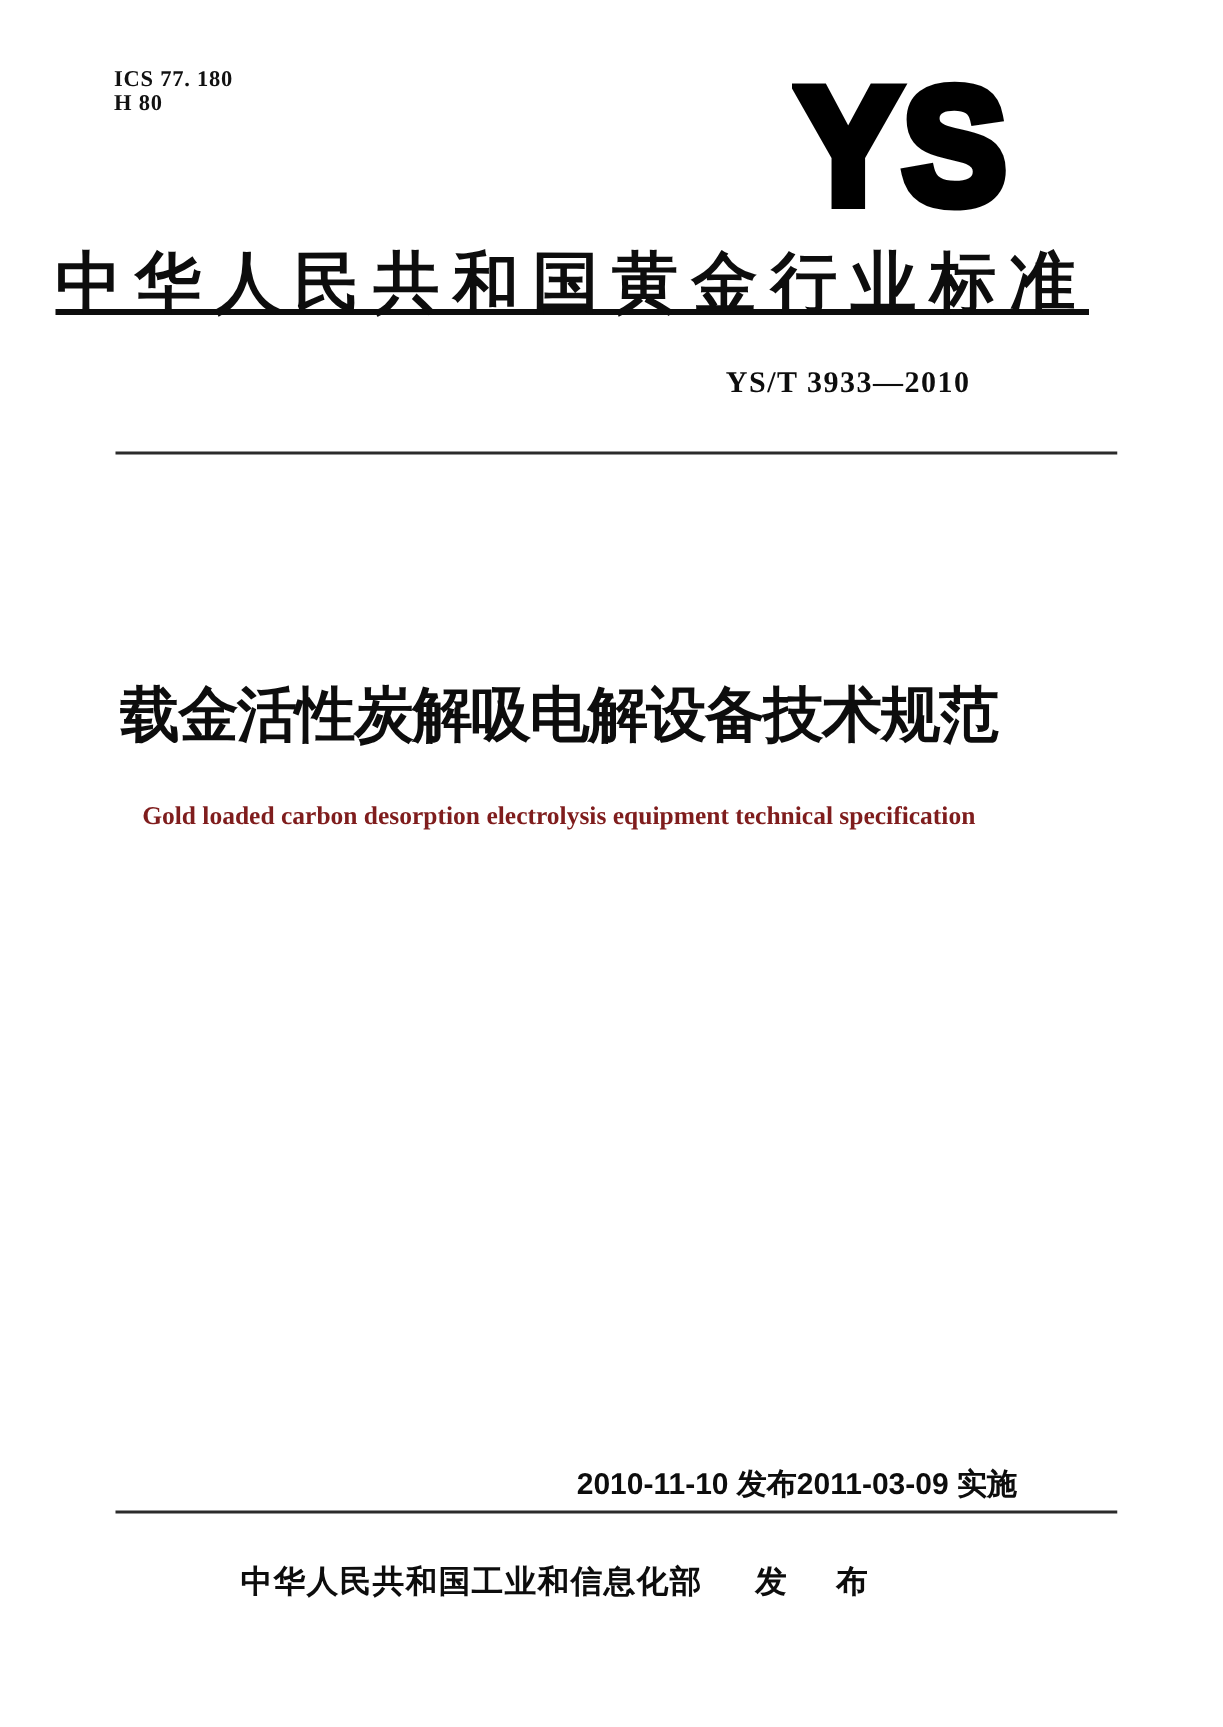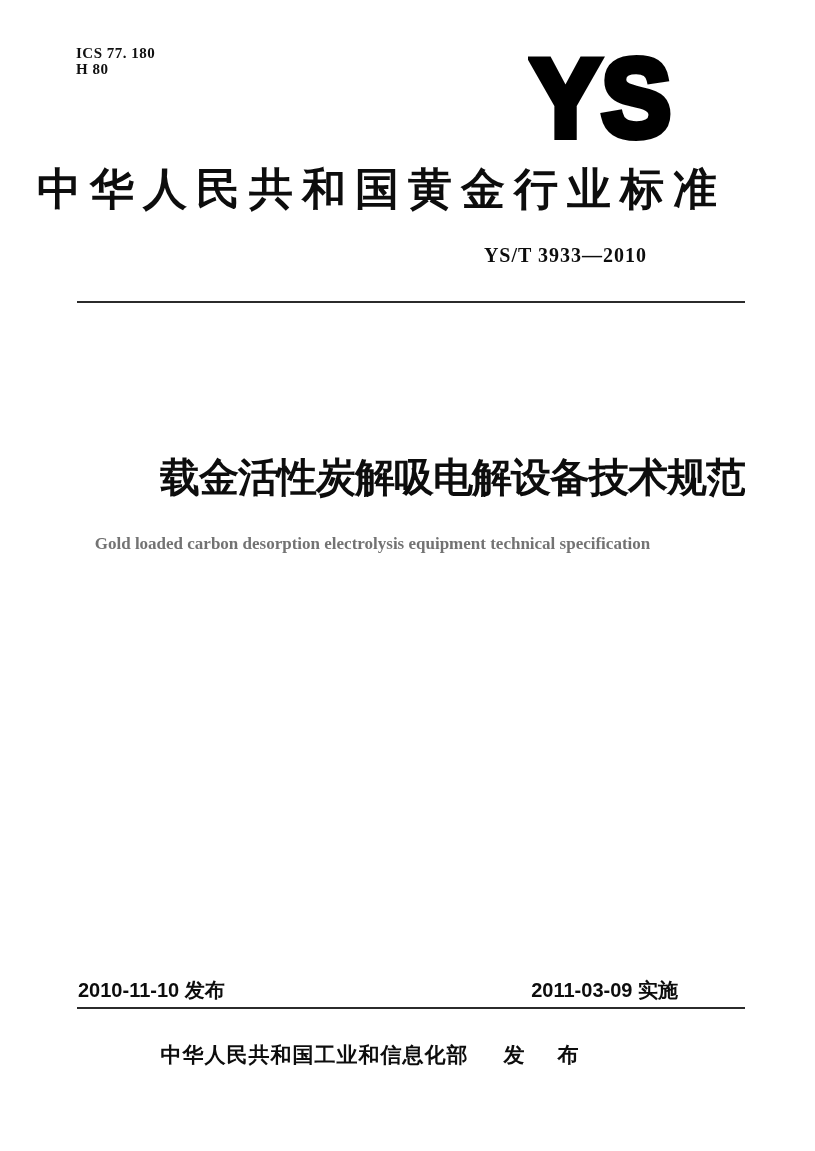--- a/index.html
+++ b/index.html
@@ -53,20 +53,21 @@
     left: 18px;
     right: 0;
     top: 163px;
     text-align: center;
     font-weight: bold;
     font-size: 44px;
     line-height: 52px;
     letter-spacing: 9px;
     white-space: nowrap;
     color: #0d0d0d;
+    text-decoration: underline;
   }
 
   
   .std-number {
     position: absolute;
     right: 98px;
     top: 244px;
     font-family: "Liberation Serif", serif;
     font-weight: bold;
     font-size: 20px;
@@ -85,52 +86,52 @@
   .rule-top { top: 301px; }
   .rule-bottom { top: 1007px; }
 
   
   .title-zh {
     position: absolute;
     left: 0;
     right: 0;
     top: 452px;
     margin: 0;
-    text-align: right;
+    text-align: center;
     font-weight: bold;
     font-size: 40px;
     line-height: 50px;
     letter-spacing: -1px;
     white-space: nowrap;
     color: #0d0d0d;
   }
 
   
   .title-en {
     position: absolute;
     left: 0;
     right: 0;
     top: 533px;
     text-align: center;
     font-family: "Liberation Serif", serif;
     font-weight: bold;
     font-size: 17px;
     line-height: 22px;
     white-space: nowrap;
-    color: #737373;
+    color: #7f1d1d;
   }
 
   
   .dates-row {
     position: absolute;
     left: 78px;
     right: 67px;
     top: 978px;
     display: flex;
-    justify-content: space-between;
+    justify-content: flex-end;
     font-weight: bold;
     font-size: 20px;
     line-height: 24px;
     white-space: nowrap;
     color: #0d0d0d;
   }
 
   
   .footer-row {
     position: absolute;

